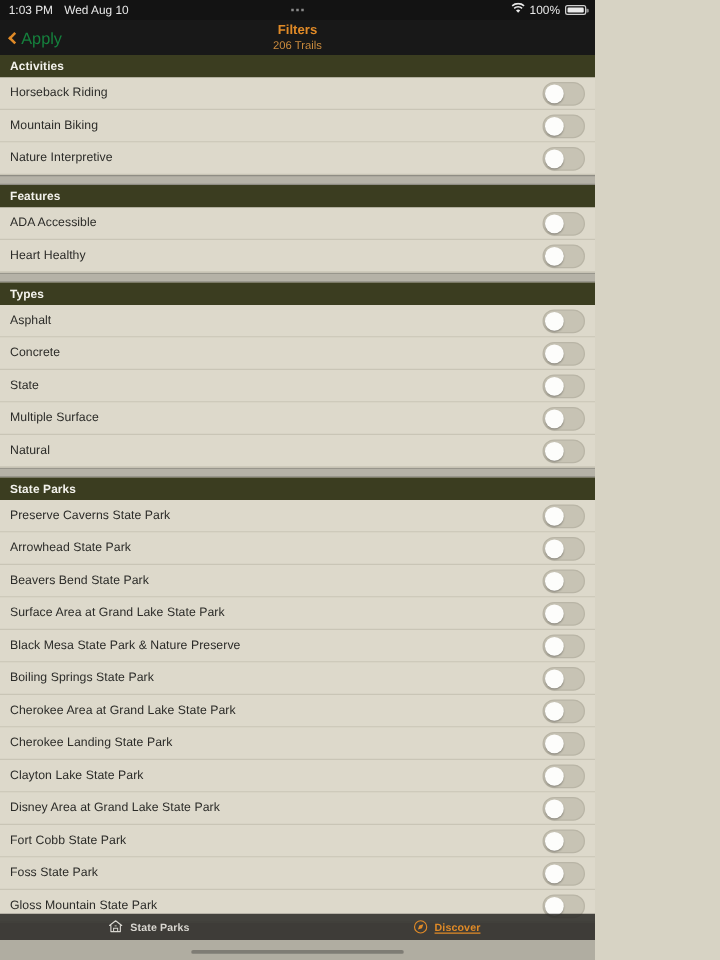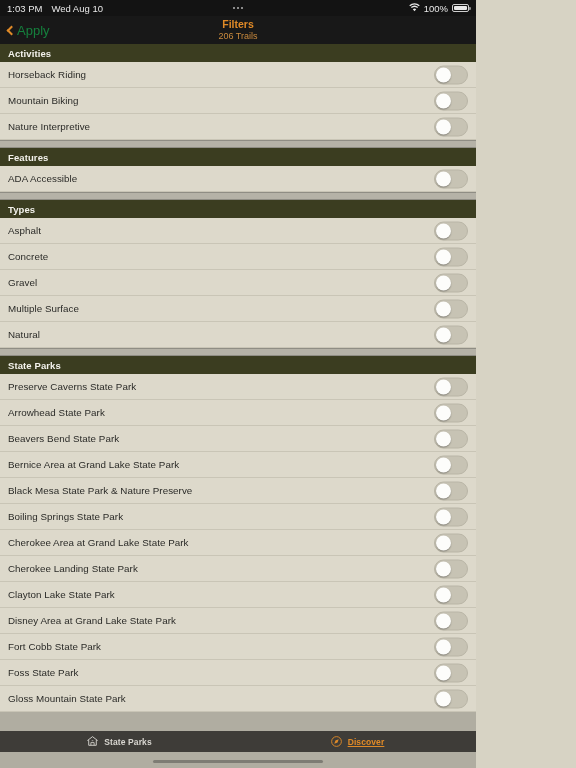--- a/index.html
+++ b/index.html
@@ -252,38 +252,44 @@
       </div>
       <div class="gap"></div>
       <div class="section">
         <div class="sec-header">Features</div>
         <div class="row">
           <span class="row-label">ADA Accessible</span>
           <span class="switch">
             <i></i>
           </span>
         </div>
+        <div class="row">
+          <span class="row-label">Heart Healthy</span>
+          <span class="switch">
+            <i></i>
+          </span>
+        </div>
       </div>
       <div class="gap"></div>
       <div class="section">
         <div class="sec-header">Types</div>
         <div class="row">
           <span class="row-label">Asphalt</span>
           <span class="switch">
             <i></i>
           </span>
         </div>
         <div class="row">
           <span class="row-label">Concrete</span>
           <span class="switch">
             <i></i>
           </span>
         </div>
         <div class="row">
-          <span class="row-label">Gravel</span>
+          <span class="row-label">State</span>
           <span class="switch">
             <i></i>
           </span>
         </div>
         <div class="row">
           <span class="row-label">Multiple Surface</span>
           <span class="switch">
             <i></i>
           </span>
         </div>
@@ -309,21 +315,21 @@
             <i></i>
           </span>
         </div>
         <div class="row">
           <span class="row-label">Beavers Bend State Park</span>
           <span class="switch">
             <i></i>
           </span>
         </div>
         <div class="row">
-          <span class="row-label">Bernice Area at Grand Lake State Park</span>
+          <span class="row-label">Surface Area at Grand Lake State Park</span>
           <span class="switch">
             <i></i>
           </span>
         </div>
         <div class="row">
           <span class="row-label">Black Mesa State Park &amp; Nature Preserve</span>
           <span class="switch">
             <i></i>
           </span>
         </div>

